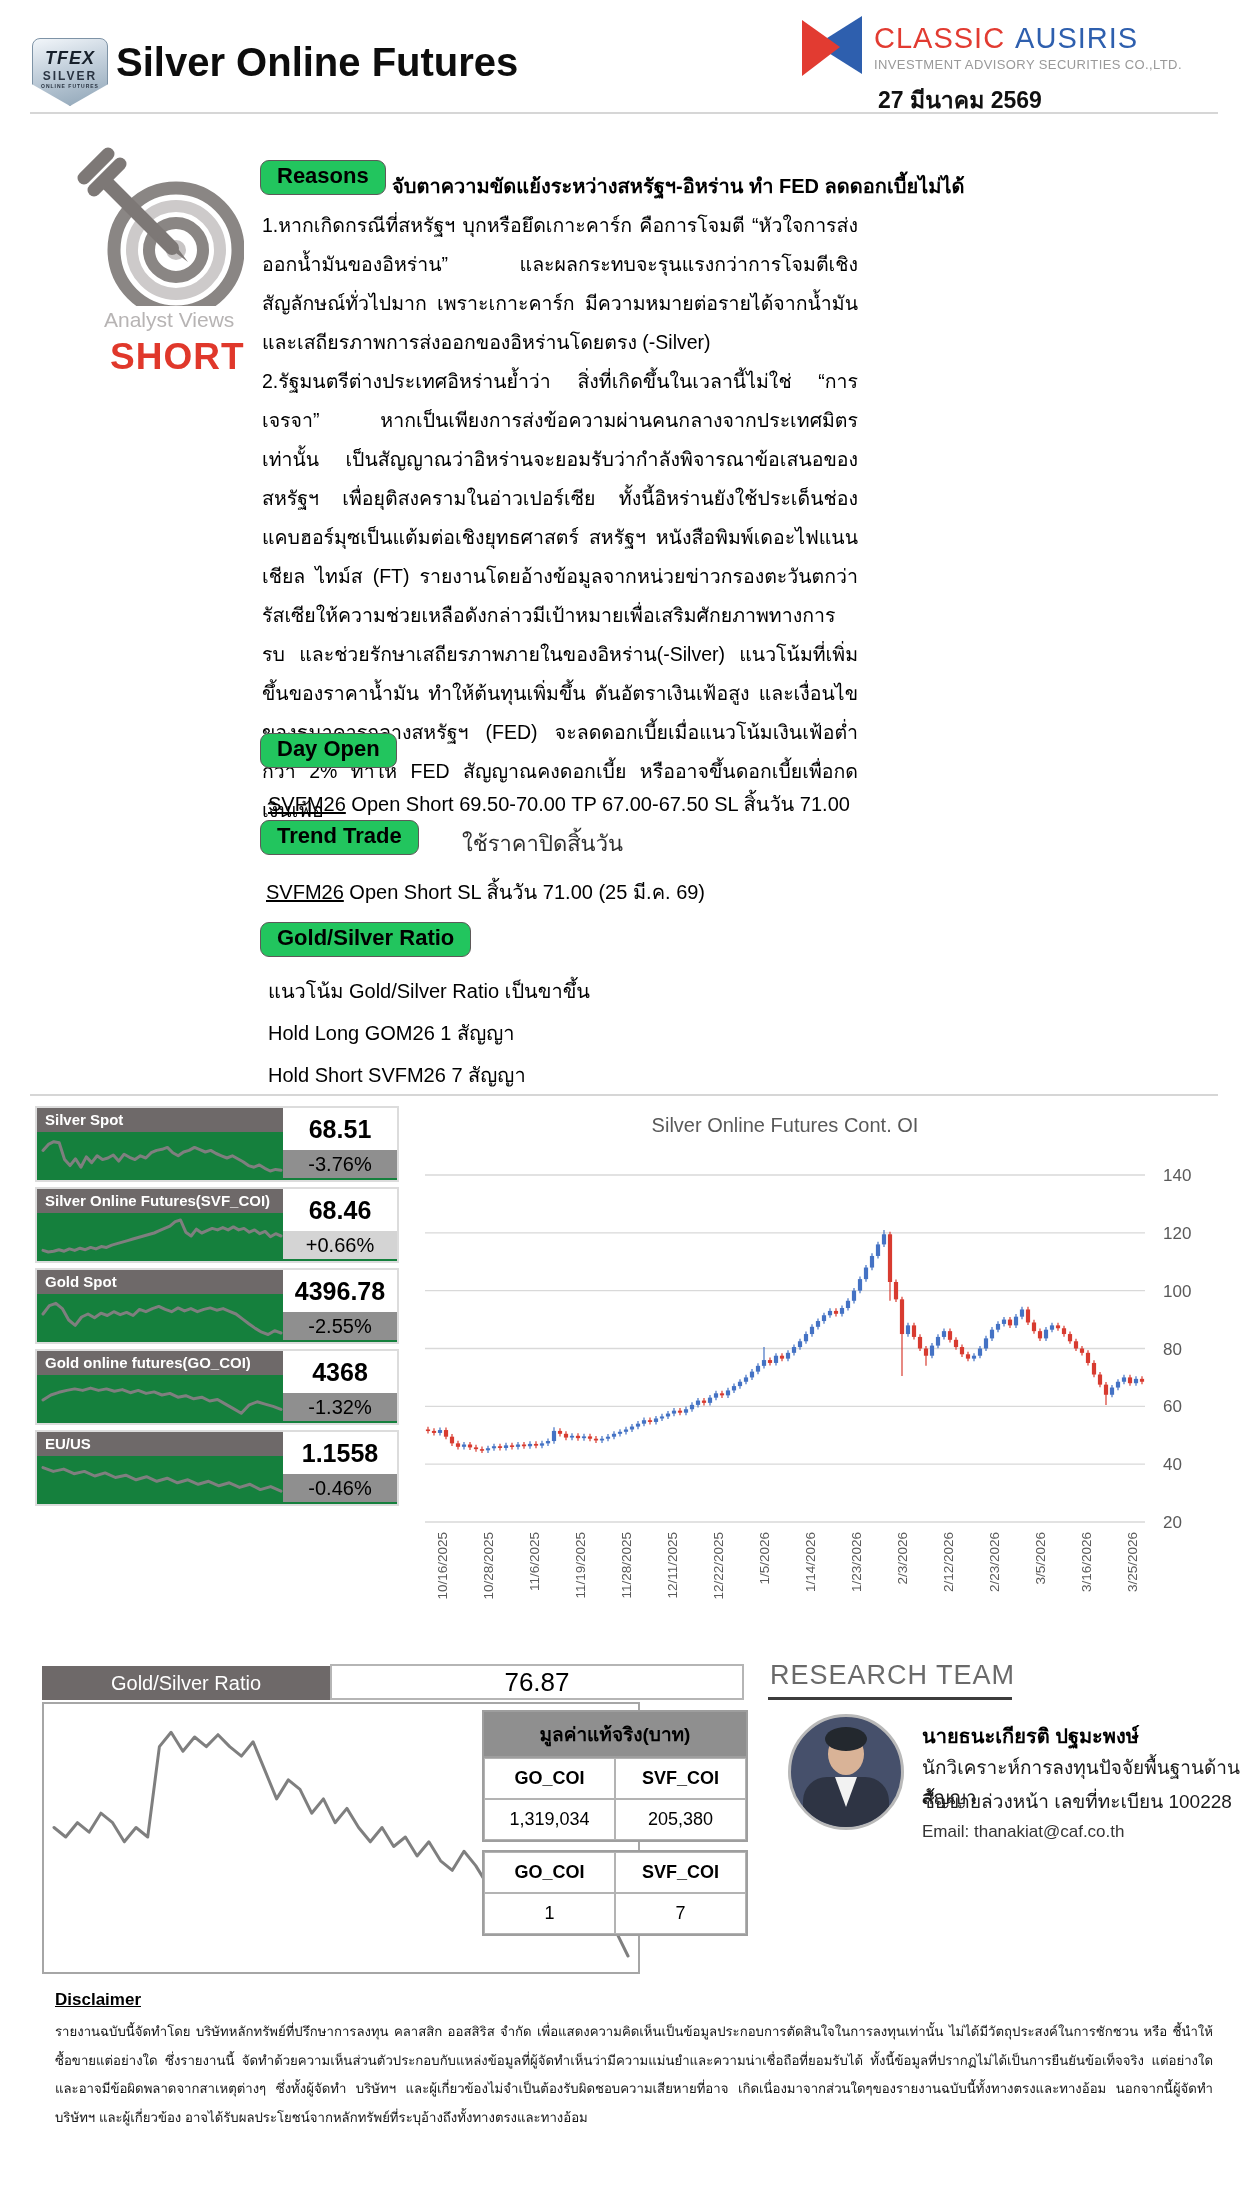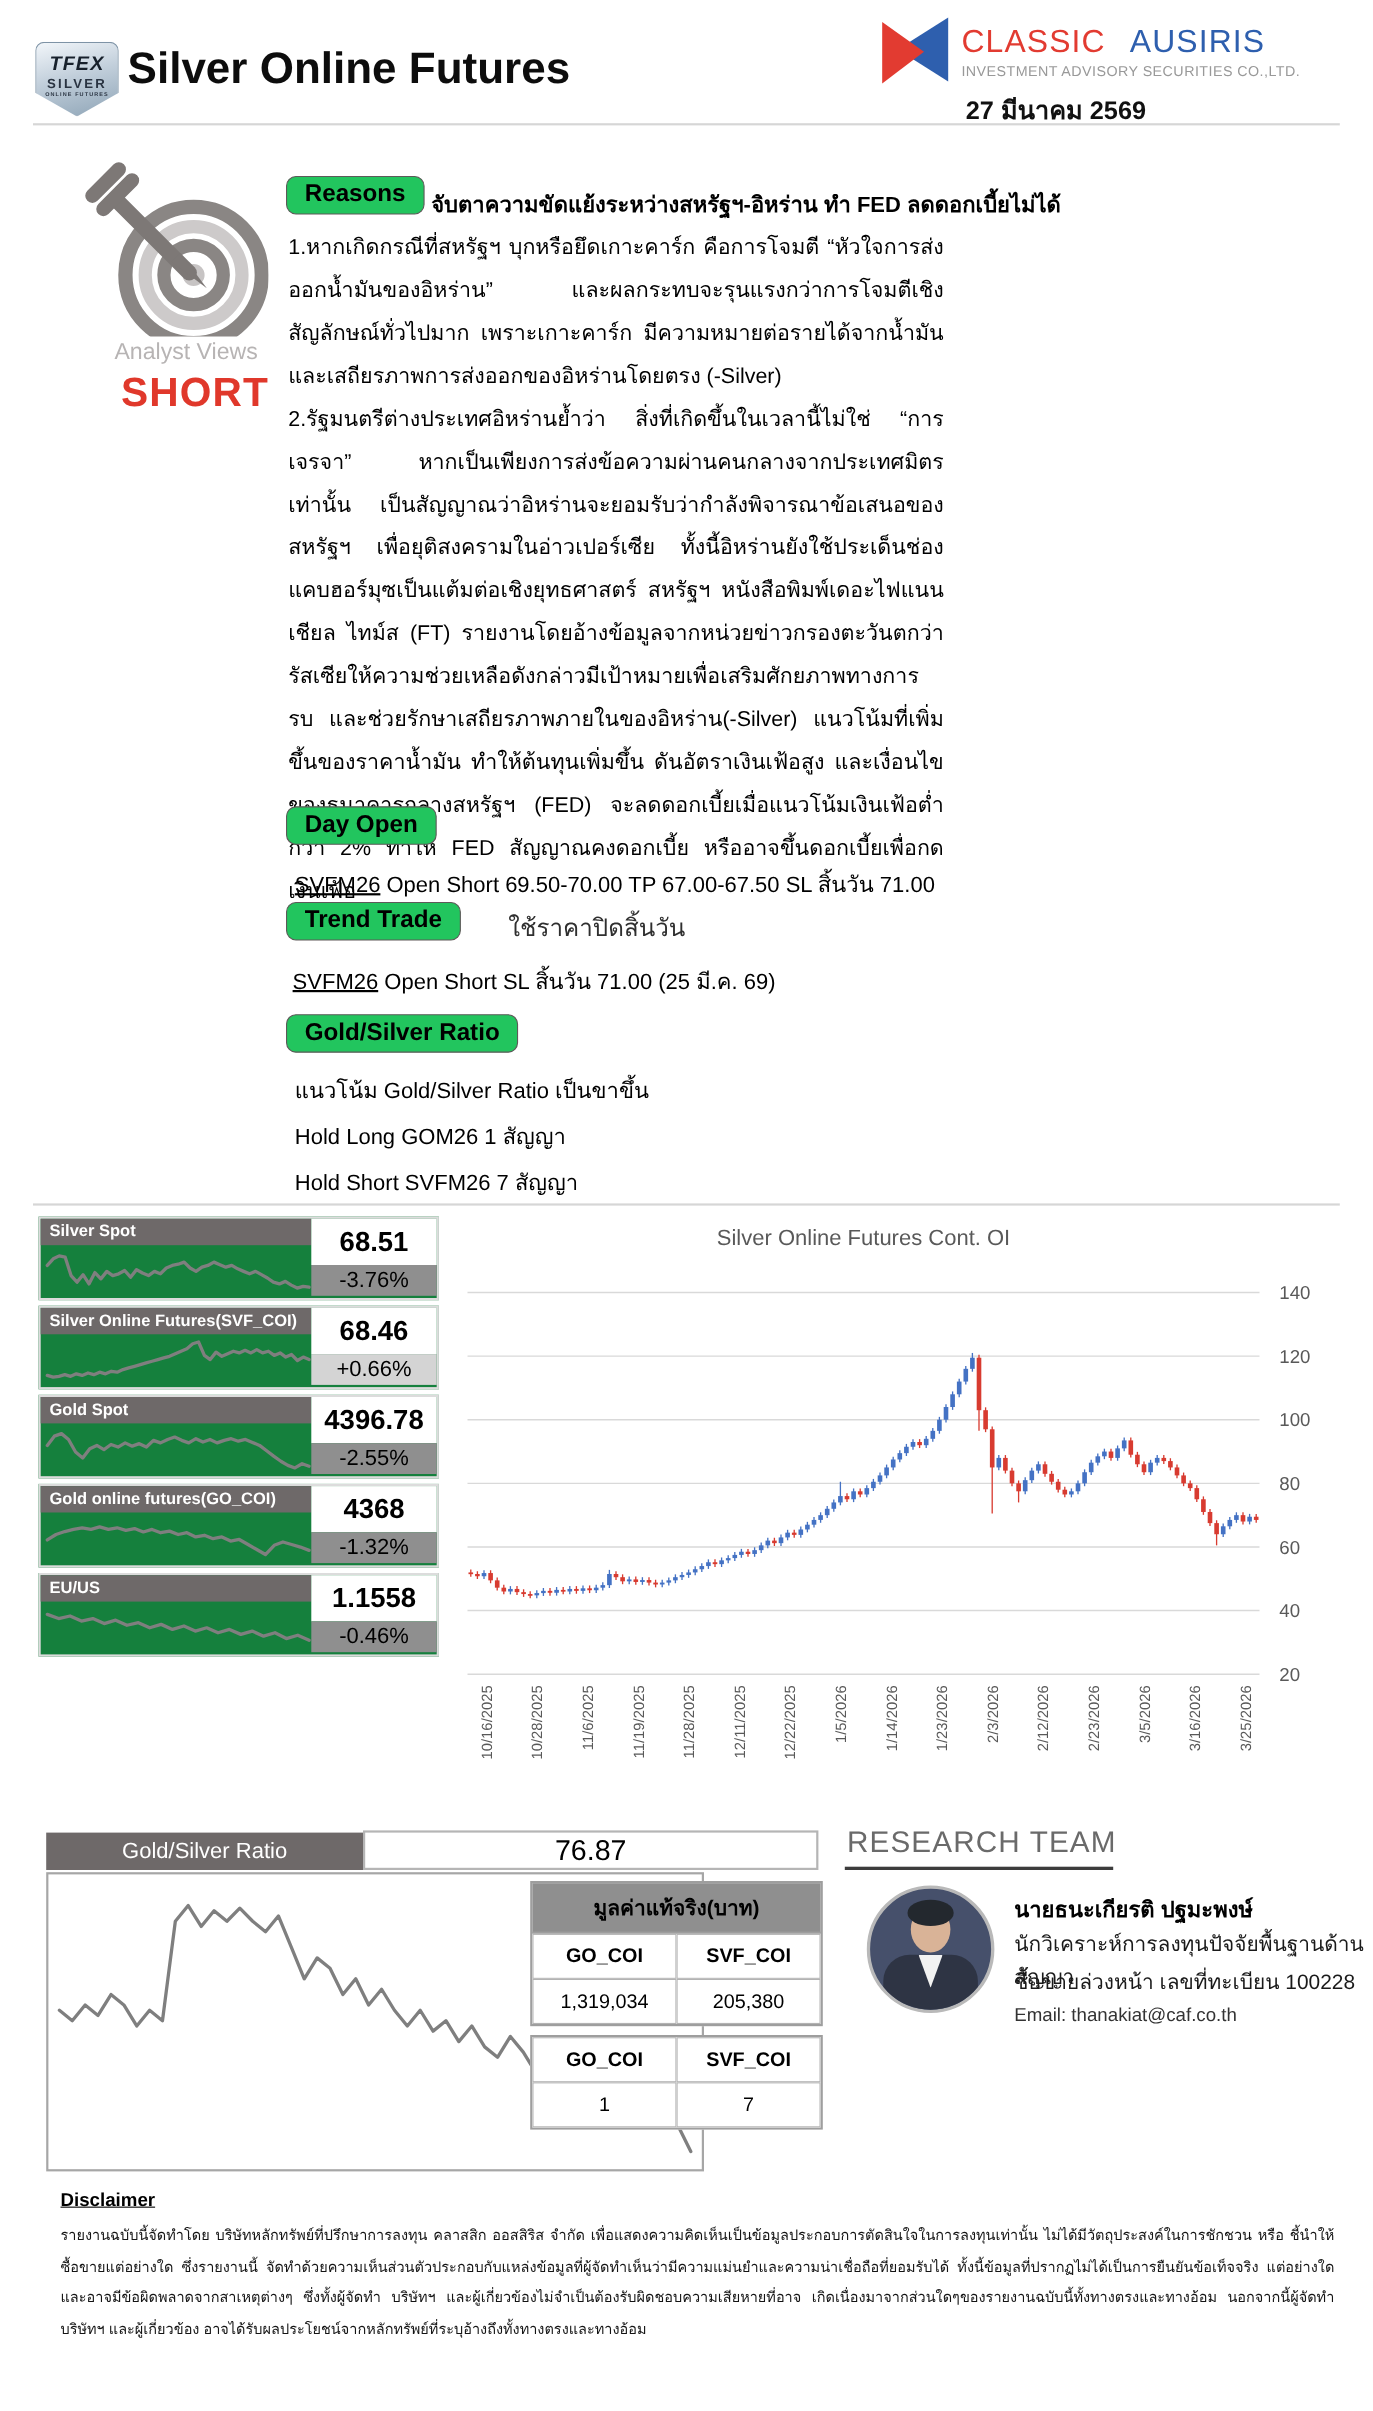--- a/index.html
+++ b/index.html
@@ -13,21 +13,21 @@
     background:linear-gradient(165deg,#f2f6fa 0%,#c2cfdb 45%,#8fa5b7 100%);
     border:1px solid #7e93a6;clip-path:polygon(0 0,100% 0,100% 68%,50% 100%,0 68%);
     border-radius:8px;text-align:center;padding-top:9px;box-sizing:border-box}
   .tfex-badge .l1{font-size:18px;font-weight:bold;font-style:italic;color:#17202b;letter-spacing:1px}
   .tfex-badge .l2{font-size:12px;font-weight:bold;color:#2a3442;letter-spacing:2px}
   .tfex-badge .l3{font-size:5px;font-weight:bold;color:#2a3442;letter-spacing:1px}
   .main-title{position:absolute;left:116px;top:40px;font-size:40px;font-weight:bold;color:#0d0d0d}
   .ca-logo{position:absolute;left:800px;top:14px}
   .ca-text{position:absolute;left:874px;top:22px;white-space:nowrap}
   .ca-name{font-size:29px;letter-spacing:1px}
-  .ca-classic{color:#e23b31}.ca-ausiris{color:#2e5fae;margin-left:22px}
+  .ca-classic{color:#e23b31}.ca-ausiris{color:#2e5fae;margin-left:10px}
   .ca-sub{font-size:13px;color:#999;letter-spacing:.4px;margin-top:2px}
   .report-date{position:absolute;left:878px;top:82px;font-size:23px;font-weight:bold;color:#111}
 
   
   .analyst-views{position:absolute;left:104px;top:308px;font-size:21px;color:#b7b4b4}
   .analyst-stance{position:absolute;left:110px;top:336px;font-size:37px;font-weight:bold;color:#e0382b;letter-spacing:1px}
 
   
   .badge{display:inline-block;background:#22c55e;border:1px solid #5e5959;border-radius:9px;
          color:#000;font-size:22px;padding:2px 16px 5px;font-weight:bold}

